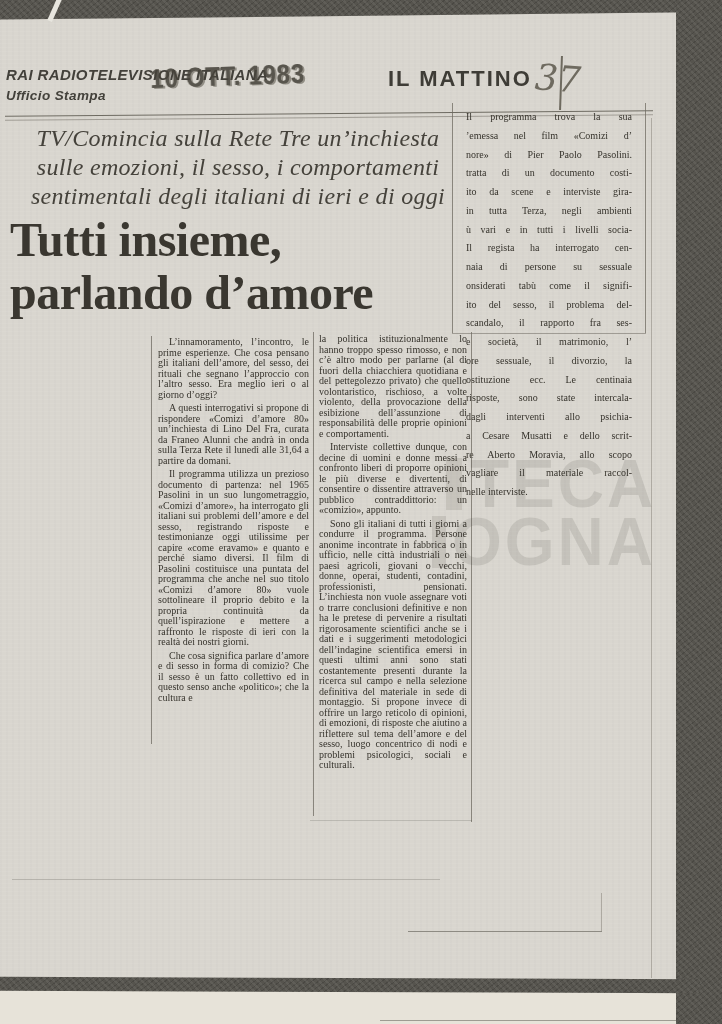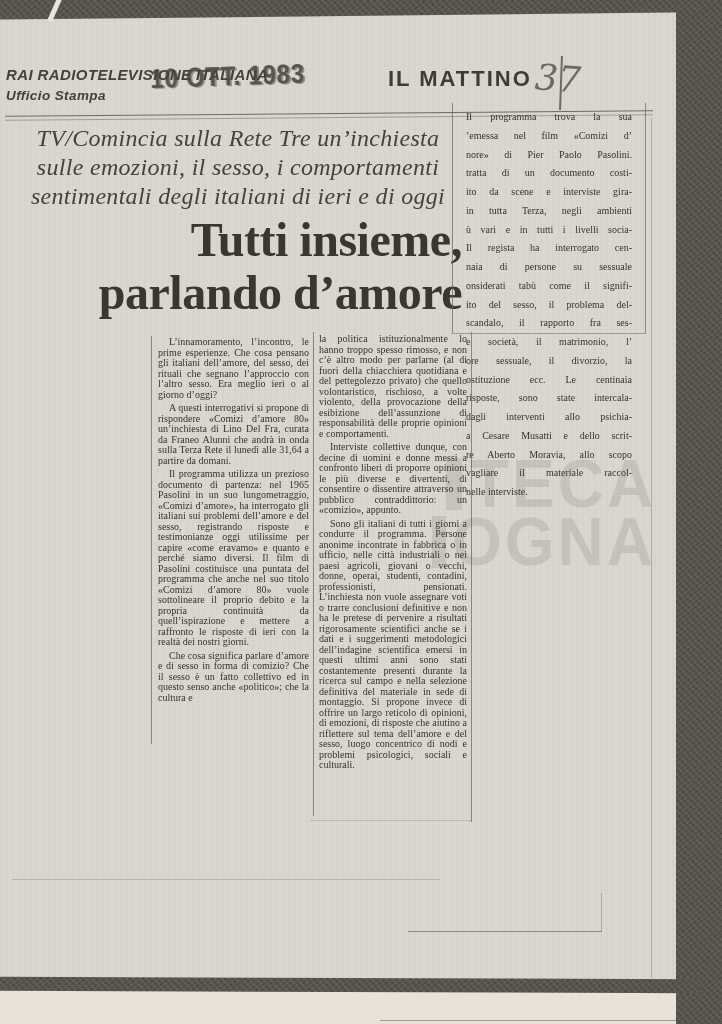--- a/index.html
+++ b/index.html
@@ -28,21 +28,21 @@
          letter-spacing:1px;opacity:.88;white-space:nowrap;
          text-shadow:2px 1px 0 rgba(70,65,55,.55),-1px 0 0 rgba(70,65,55,.35);}
   .pub{font-family:"Liberation Sans",sans-serif;font-weight:bold;font-size:22px;
        color:#3e3c36;letter-spacing:2px;white-space:nowrap;}
   .handnum{font-family:"DejaVu Serif",serif;font-style:italic;font-weight:400;
        font-size:36px;color:#6e6a5f;transform:rotate(4deg);}
   
   .kicker{font-style:italic;font-size:24px;line-height:29px;color:#45423b;
           text-align:center;letter-spacing:.3px;}
   .headline{font-weight:bold;font-size:48px;line-height:53px;color:#3a3730;
-            text-align:right;letter-spacing:-.5px;font-family:Liberation Serif, serif;}
+            text-align:left;letter-spacing:-.5px;font-family:Liberation Serif, serif;}
   .newscol{font-size:10px;line-height:10.5px;text-align:justify;color:#36332c;}
   .newscol p{margin:0 0 3px 0;}
   .newscol p.indent{text-indent:11px;}
   .rcol{font-size:10px;line-height:10.75px;color:#36332c;}
   .rcol p{margin:8px;text-align:justify;text-align-last:justify;}
   .rcol p:last-child{text-align-last:left;}
   
   .wm{font-family:"Liberation Sans",sans-serif;font-weight:bold;font-size:64px;
       color:rgba(62,59,52,.13);letter-spacing:3px;transform:scaleY(1.08);
       pointer-events:none;white-space:nowrap;}

